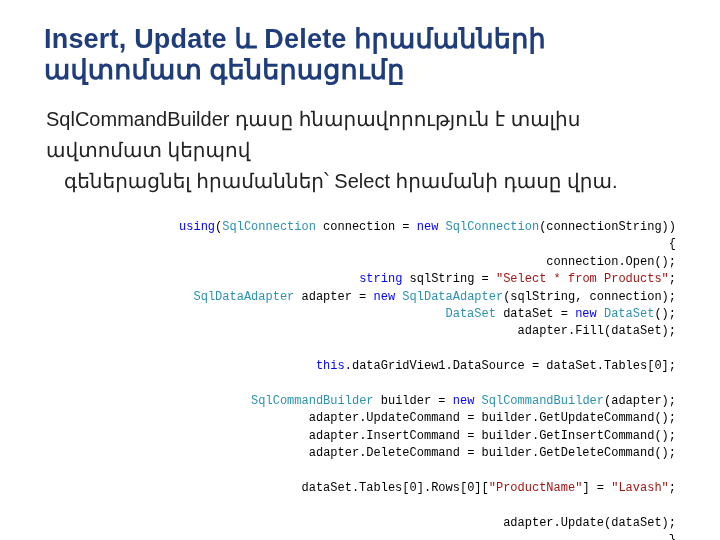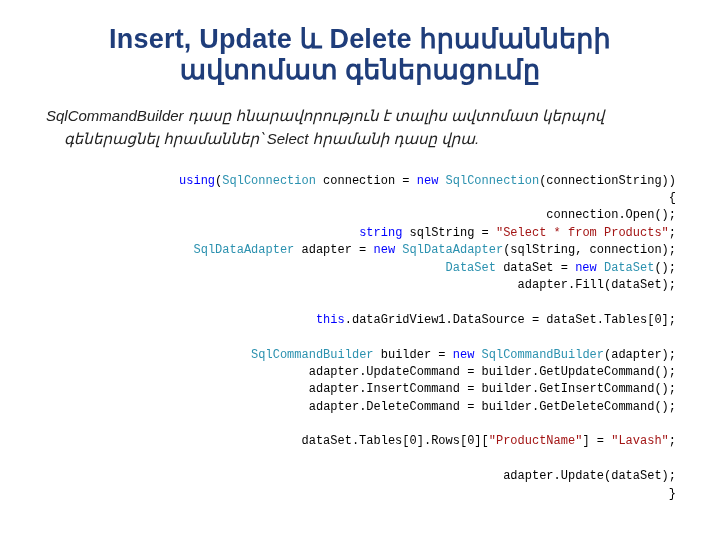--- a/index.html
+++ b/index.html
@@ -15,30 +15,28 @@
     box-sizing: border-box;
     width: 720px;
     height: 540px;
     padding: 24px 44px 20px 44px;
   }
   .title {
     color: #1f3d7a;
     font-weight: 700;
     font-size: 27px;
     line-height: 1.15;
-    text-align: center;
     margin: 0 0 18px 0;
     letter-spacing: 0.2px;
   }
   .subtitle {
     color: #222;
-    font-size: 15px;
+    font-size: 20px;
     line-height: 1.55;
     margin: 14px 0 22px 2px;
-    font-style: italic;
   }
   .subtitle .indent {
     display: block;
     padding-left: 18px;
   }
   pre.code {
     font-family: Consolas, "Courier New", monospace;
     font-size: 12px;
     line-height: 1.45;
     color: #000;

